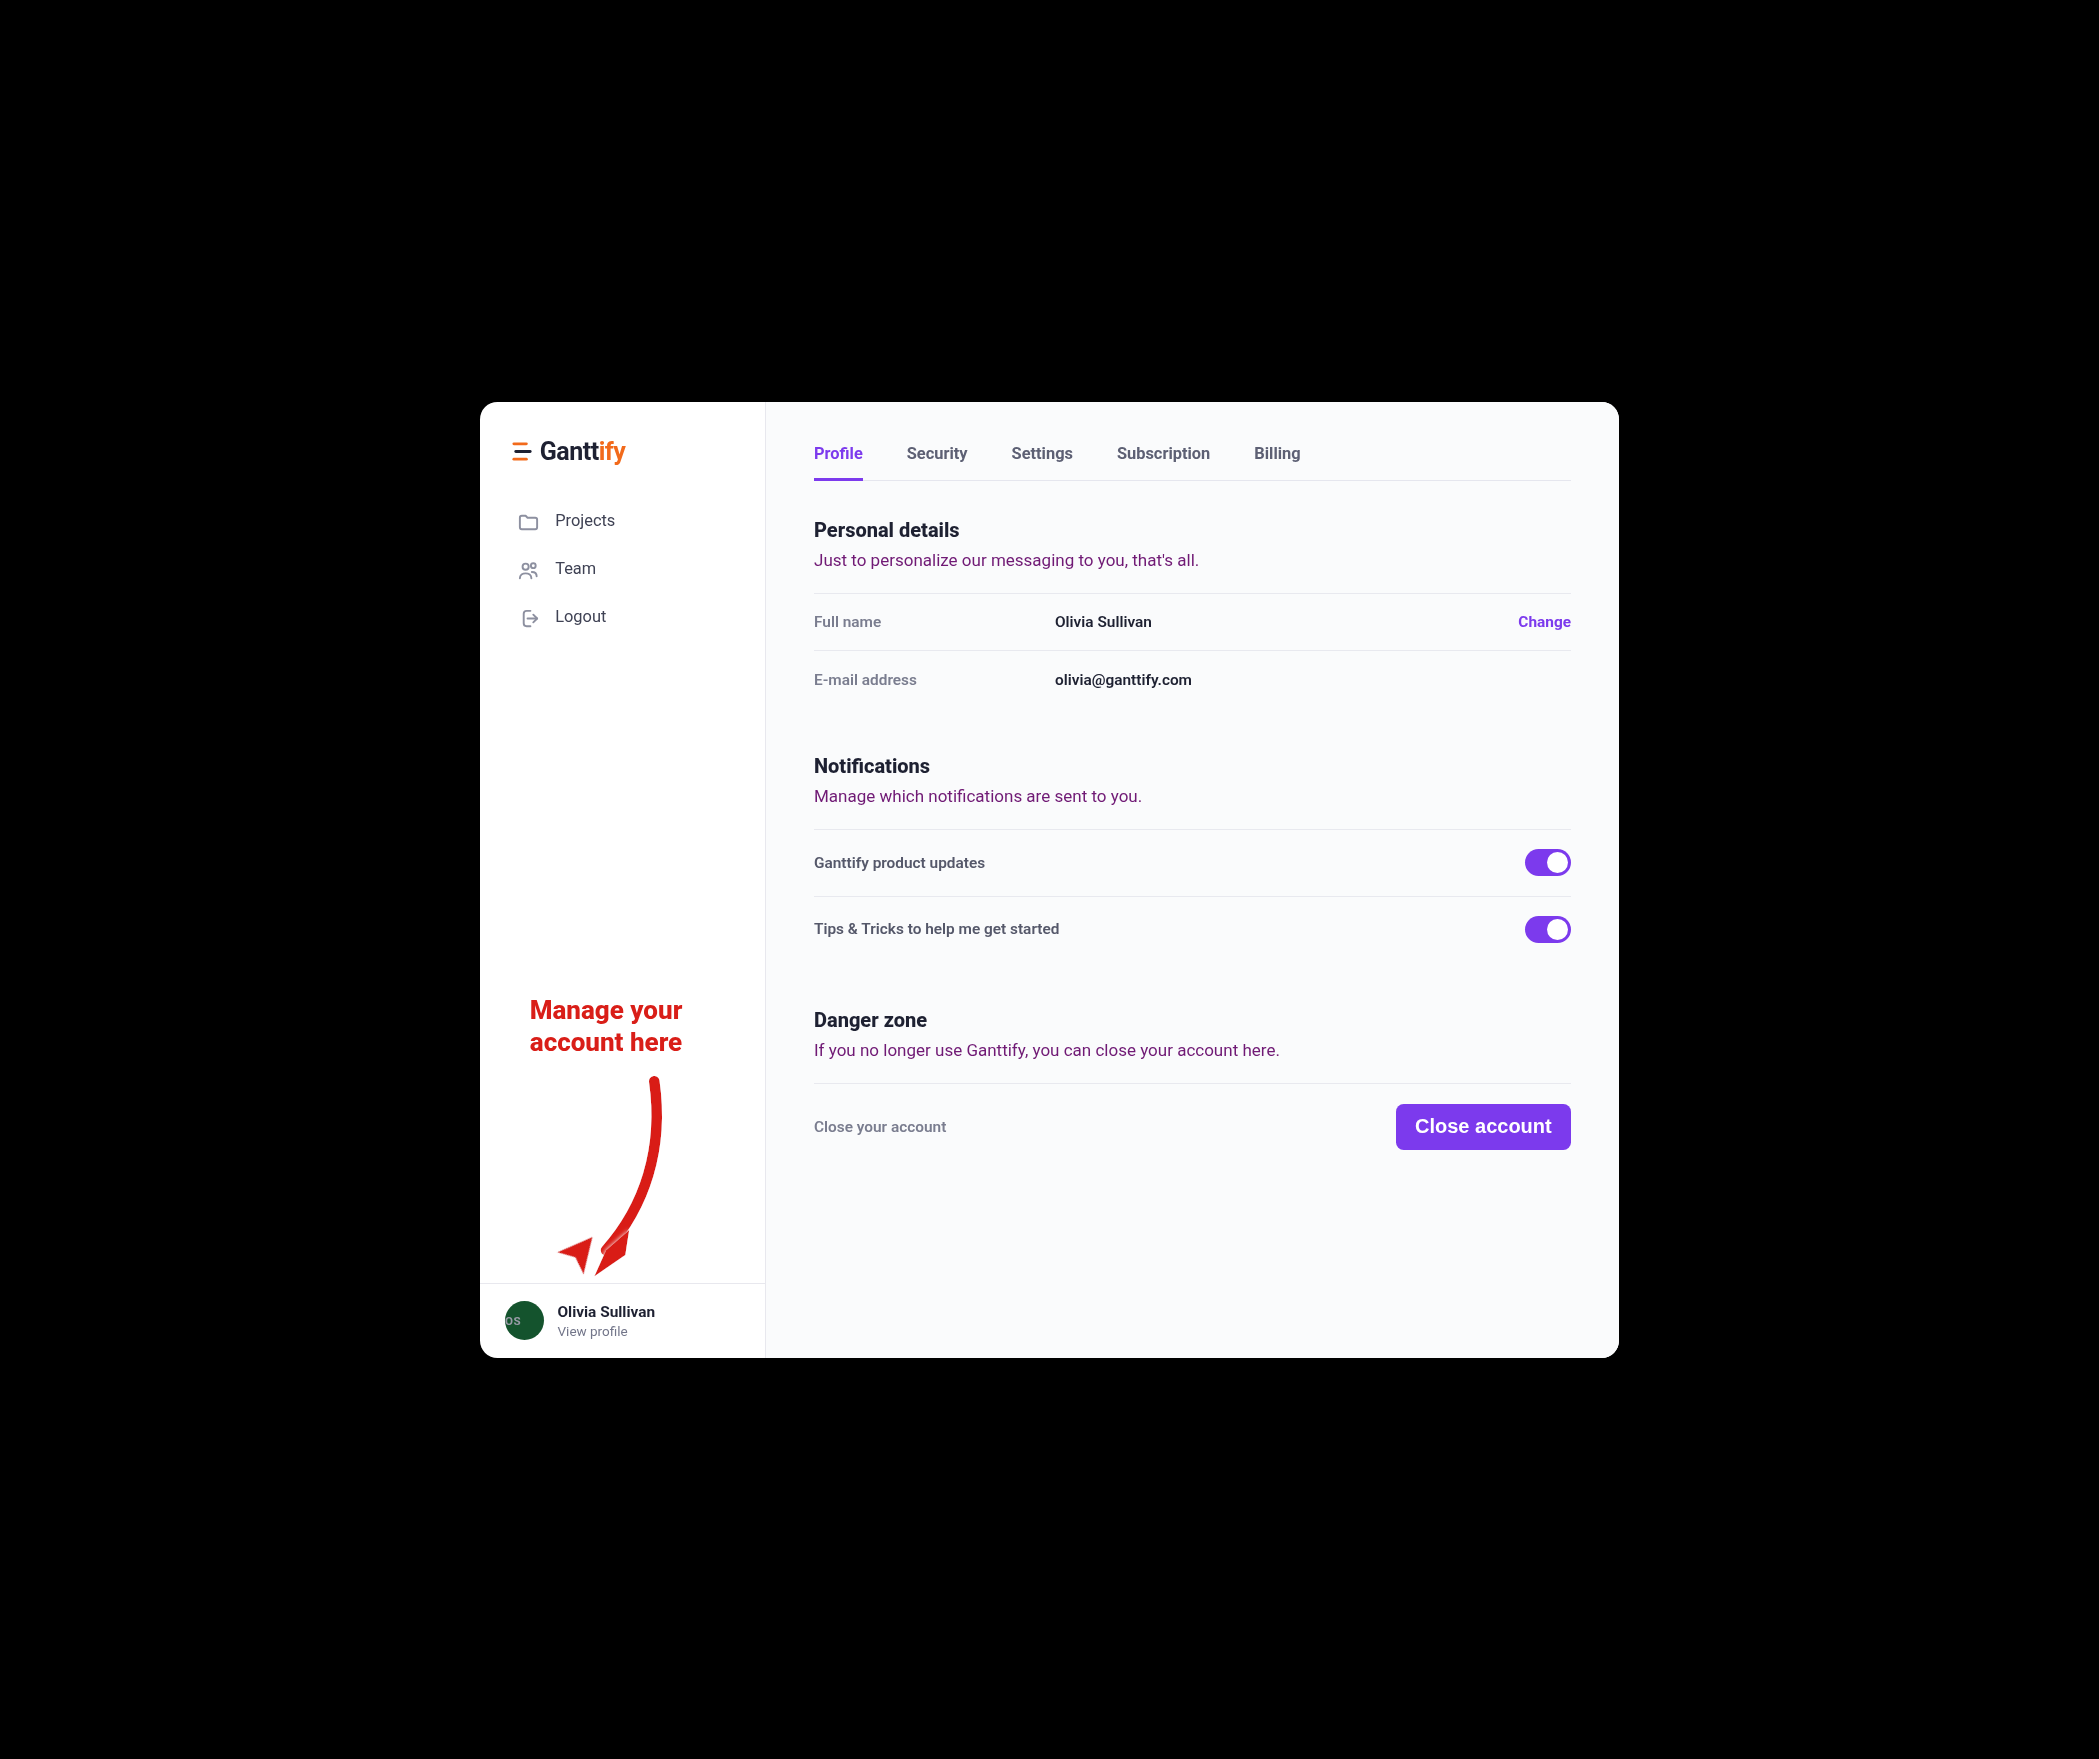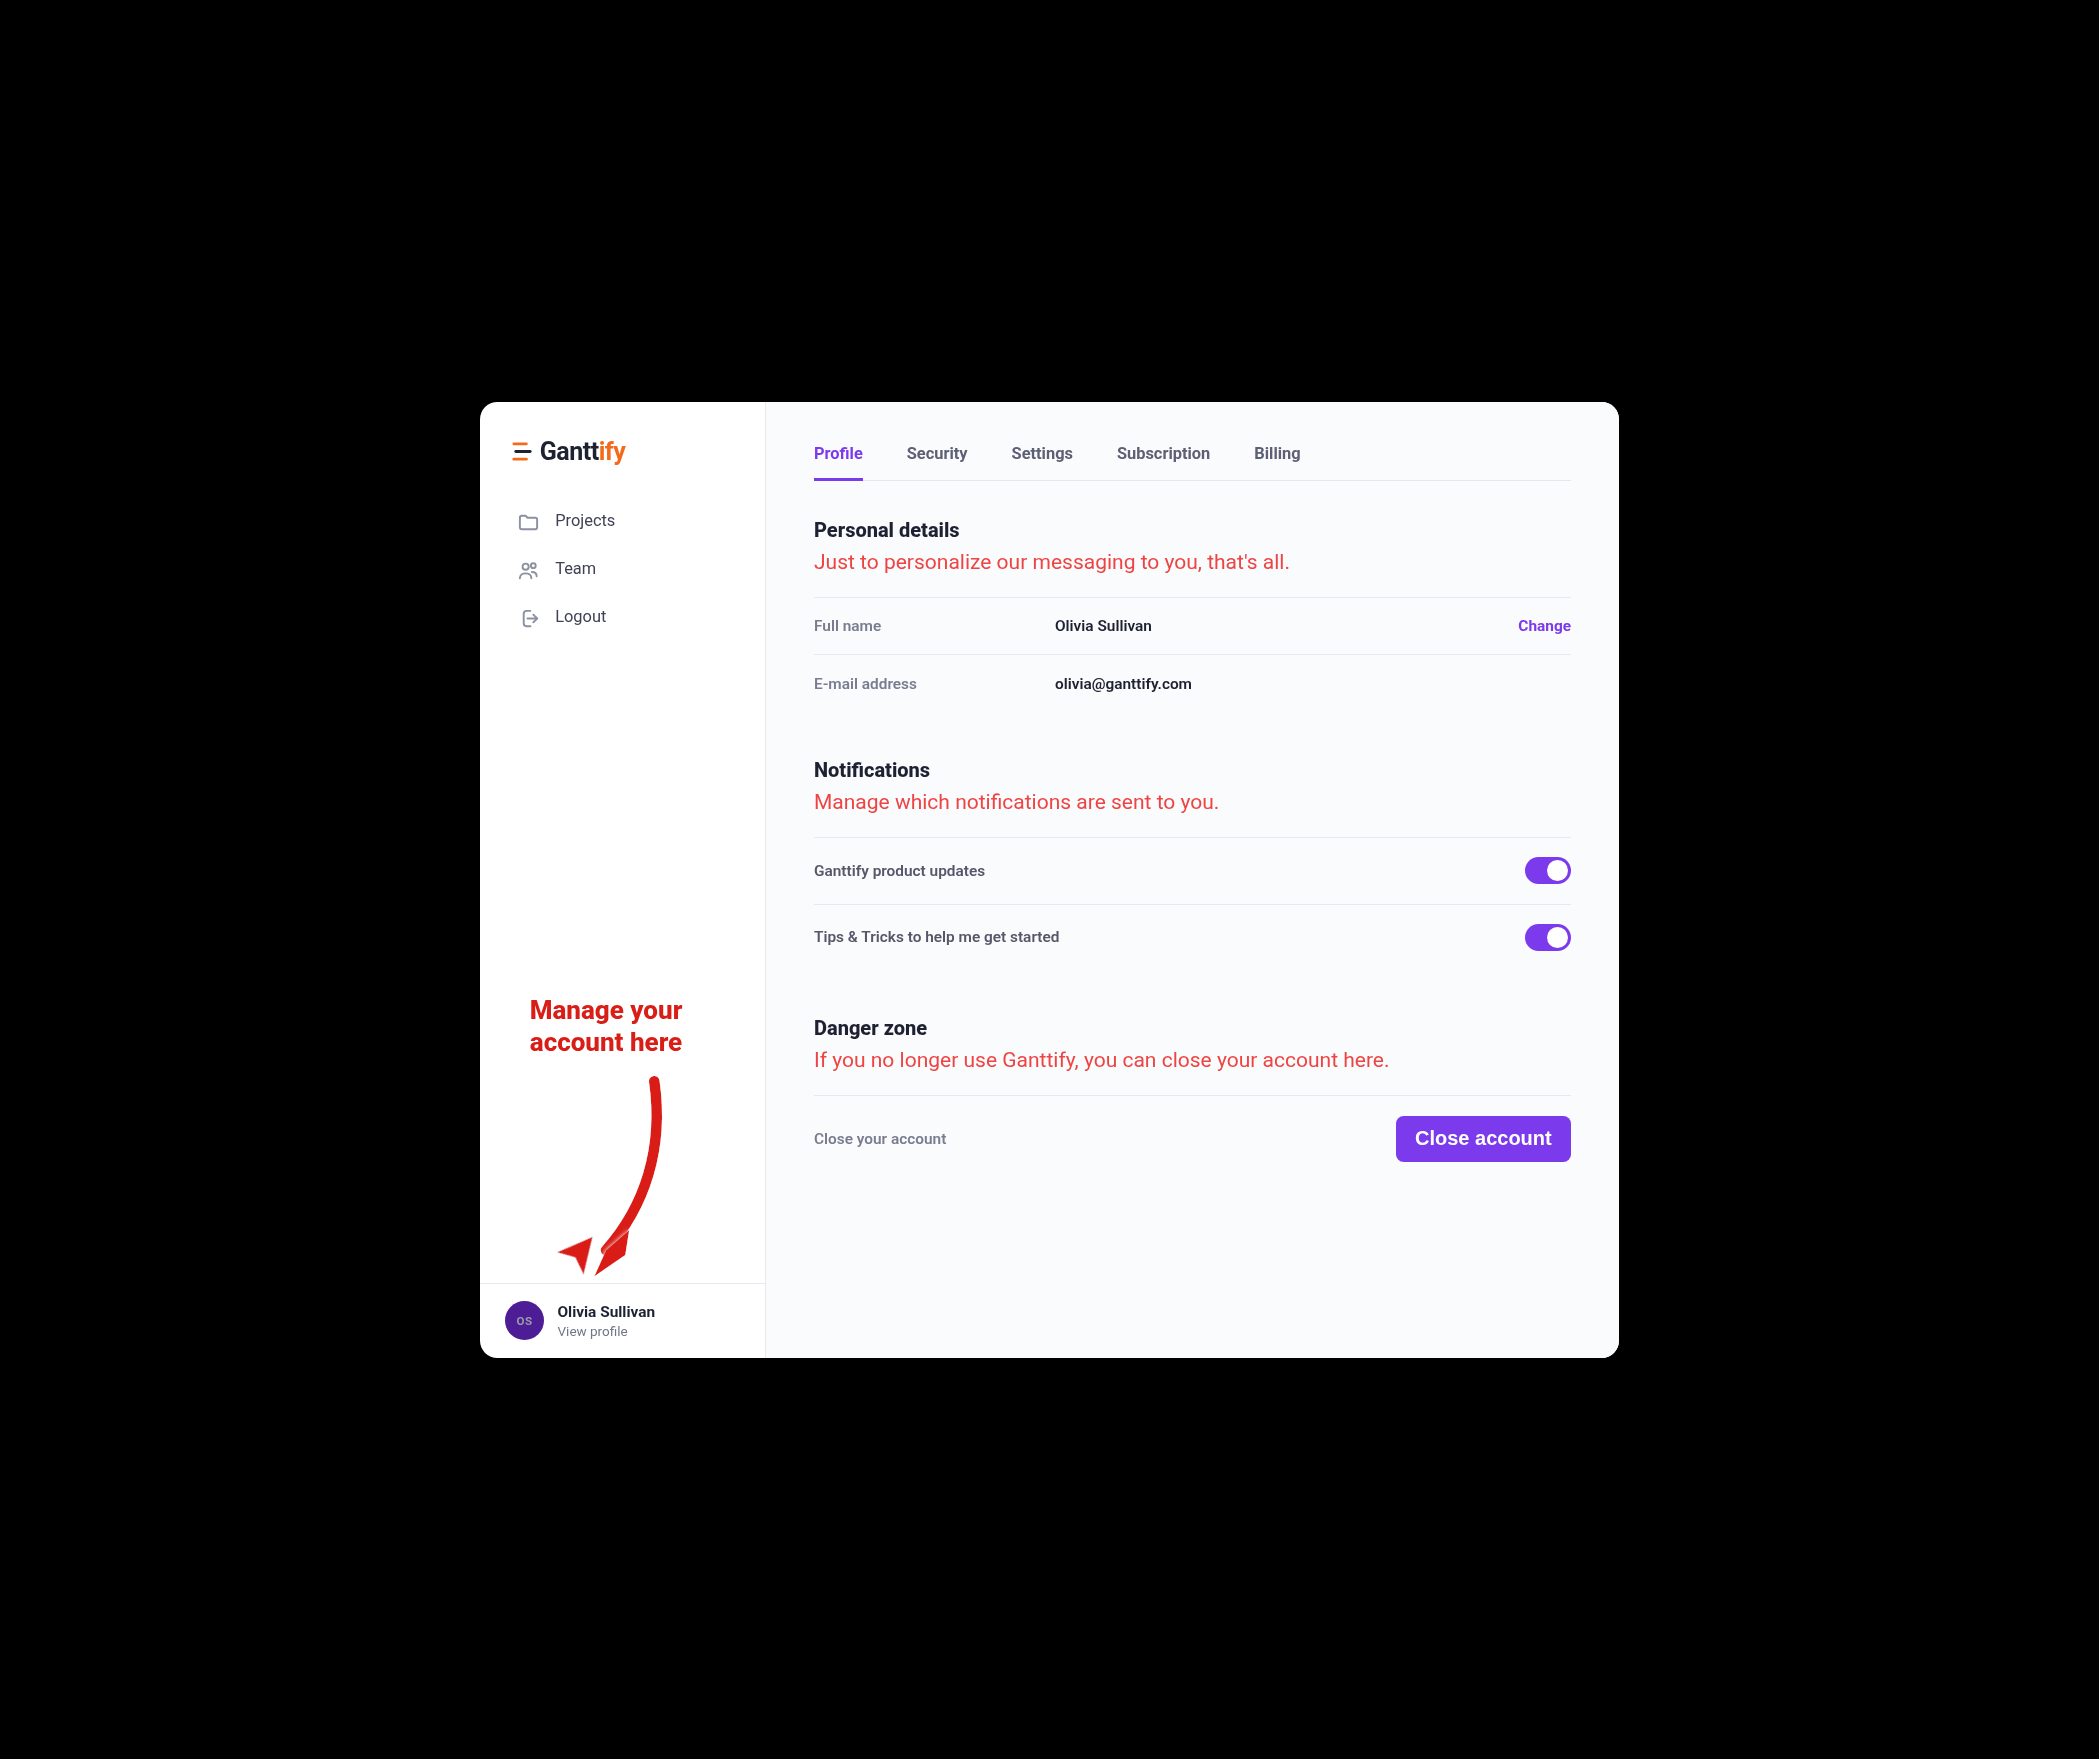--- a/index.html
+++ b/index.html
@@ -54,22 +54,22 @@
 .sidebar-bottom {
   border-top: 1px solid #e8e8ee;
   padding: 17.4px 25px 17.4px 25px;
   display: flex;
   align-items: center;
   gap: 13.5px;
   cursor: pointer;
 }
 .avatar {
   width: 39px; height: 39px; border-radius: 50%;
-  background: #4c1d95; color: #9a9ca8;
-  display: flex; align-items: center; justify-content: center;
+  background: #14532d; color: #9a9ca8;
+  display: flex; align-items: center; justify-content: flex-start;
   font-size: 11.6px; font-weight: 700; letter-spacing: 0.5px;
 }
 .user-name { font-size: 15.4px; font-weight: 700; color: #1e2132; }
 .view-profile { font-size: 13.5px; color: #73768a; margin-top: 1.9px; }
 
 .main {
   flex: 1;
   background: #fafbfc;
   padding: 42px 48px 29px 48px;
   overflow-y: auto;
@@ -96,21 +96,21 @@
 .tab.active::after {
   content: "";
   position: absolute;
   left: 0; right: 0; bottom: -1px;
   height: 2.9px;
   background: #7c3aed;
 }
 
 .section { margin-bottom: 46px; }
 .section-title { font-size: 20px; font-weight: 800; color: #1e2132; margin-bottom: 7.7px; }
-.section-sub { font-size: 21px; color: #ef4444; margin-bottom: 23px; margin-top: 8px; }
+.section-sub { font-size: 17px; color: #701a75; margin-bottom: 23px; margin-top: 8px; }
 
 .row {
   display: grid;
   grid-template-columns: 241px 1fr auto;
   align-items: center;
   padding: 19.3px 0;
   border-top: 1px solid #e8e9ef;
 }
 .row-label { font-size: 15.4px; font-weight: 600; color: #7a7d8f; }
 .row-value { font-size: 15.4px; font-weight: 600; color: #1e2132; }

